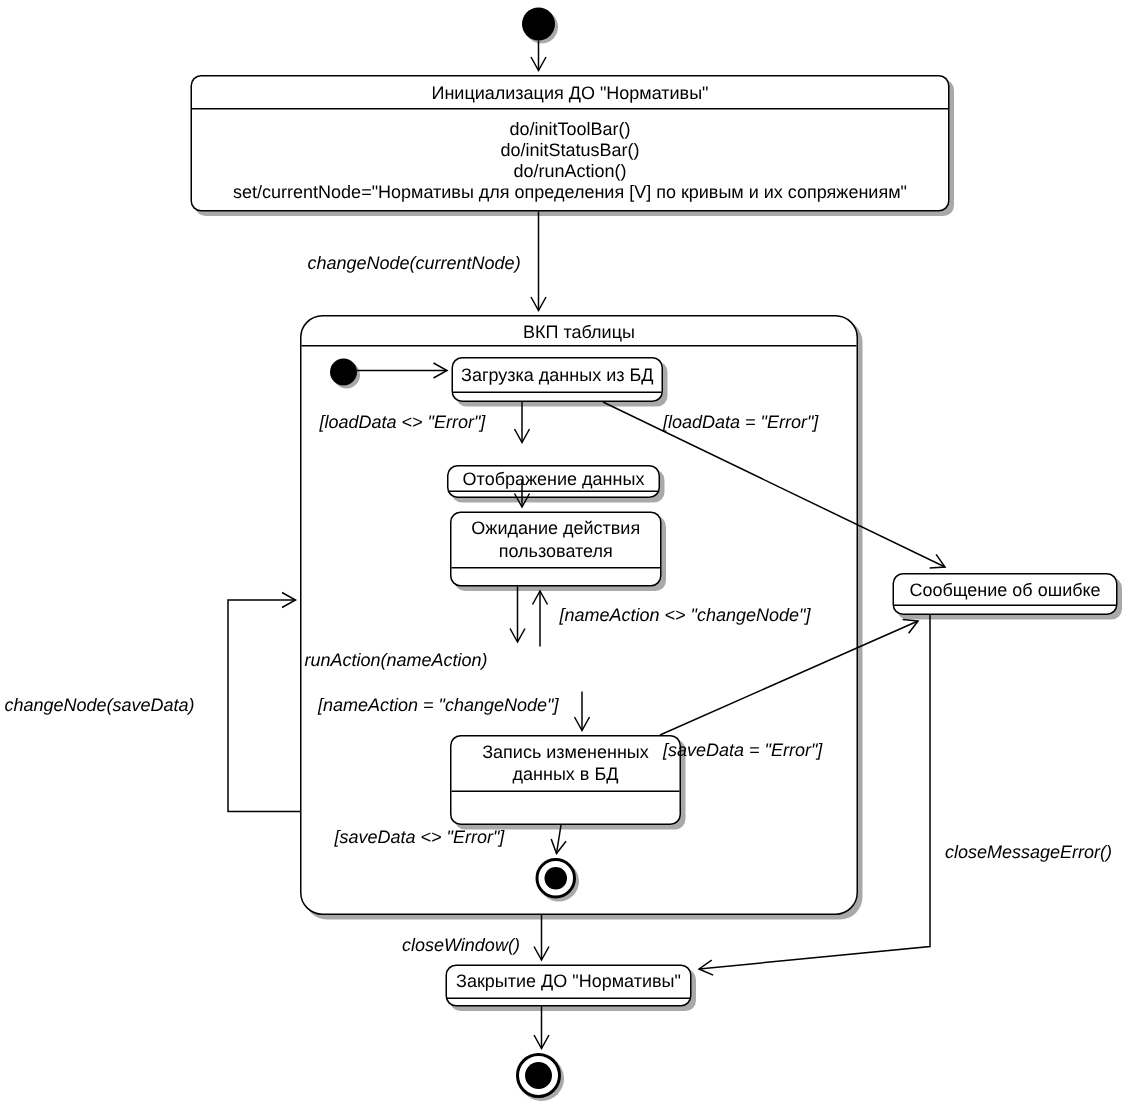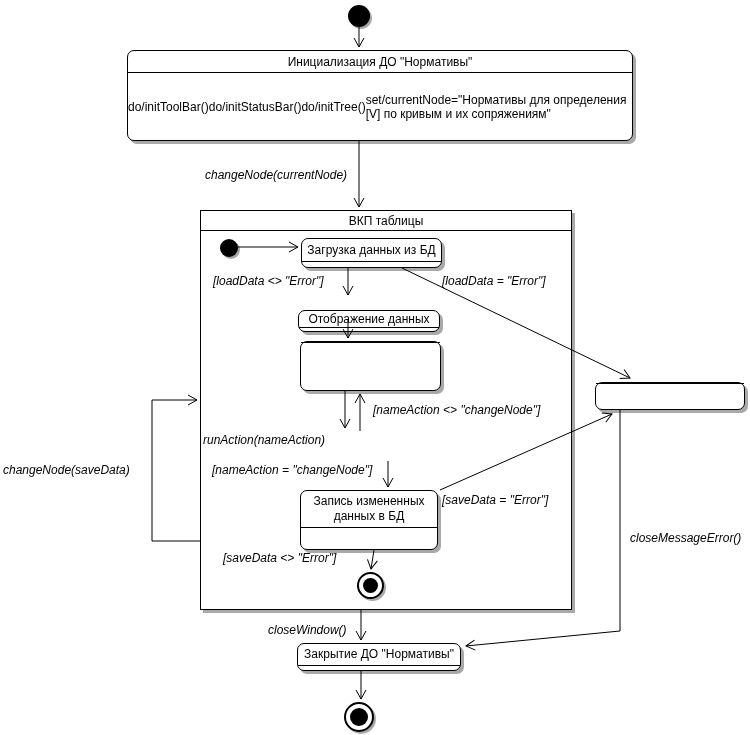--- a/index.html
+++ b/index.html
@@ -20,27 +20,27 @@
     flex:1;display:flex;align-items:center;justify-content:center;
     text-align:center;line-height:13px;padding:0 3px;white-space:normal;
   }
   .state .foot{border-top:1px solid #000;flex:none;}
   
   .state .head{
     flex:none;height:21px;border-bottom:1px solid #000;
     display:flex;align-items:center;justify-content:center;
   }
   .state .acts{
-    flex:1;display:flex;flex-direction:row;justify-content:center;
+    flex:1;display:flex;flex-direction:column;justify-content:center;
     align-items:center;padding:1px 0;
   }
   
   .composite{
     position:absolute;left:200px;top:210px;width:372px;height:400px;
-    box-sizing:border-box;background:#fff;border:1px solid #000;border-radius:0;
+    box-sizing:border-box;background:#fff;border:1px solid #000;border-radius:15px;
     box-shadow:3px 3px 0 #a9a9a9;
   }
   .composite .chead{
     height:19px;border-bottom:1px solid #000;
     display:flex;align-items:center;justify-content:center;
   }
   
   .pseudo-initial{
     position:absolute;background:#000;border-radius:50%;
     box-shadow:2px 2px 0 #a9a9a9;
@@ -62,56 +62,58 @@
 
 <div class="canvas">
 
   <div class="pseudo-initial" style="left:348px;top:5px;width:22px;height:22px;"></div>
 
   <div class="state" style="left:127px;top:50px;width:506px;height:91px;">
     <div class="head">Инициализация ДО "Нормативы"</div>
     <div class="acts">
       <div>do/initToolBar()</div>
       <div>do/initStatusBar()</div>
-      <div>do/initTree()</div>
+      <div>do/runAction()</div>
       <div>set/currentNode="Нормативы для определения [V] по кривым и их сопряжениям"</div>
     </div>
   </div>
 
   <div class="composite">
     <div class="chead">ВКП таблицы</div>
 
     <div class="pseudo-initial" style="left:19px;top:28px;width:18px;height:18px;"></div>
 
     <div class="state" style="left:100px;top:27px;width:141px;height:30px;">
       <div class="name">Загрузка данных из БД</div>
       <div class="foot" style="height:5px;"></div>
     </div>
 
     <div class="state" style="left:97px;top:87px;width:142px;height:22px;margin-top:12px;">
       <div class="name">Отображение данных</div>
       <div class="foot" style="height:3px;"></div>
     </div>
 
     <div class="state" style="left:99px;top:130px;width:141px;height:50px;">
+      <div class="name" style="line-height:15px;">Ожидание действия пользователя</div>
       <div class="foot" style="height:11px;"></div>
     </div>
 
 
-    <div class="state" style="left:99px;top:279px;width:138px;height:60px;">
+    <div class="state" style="left:99px;top:279px;width:154px;height:60px;">
       <div class="name" style="line-height:15px;">Запись измененных данных в БД</div>
       <div class="foot" style="height:21px;"></div>
     </div>
 
     <div class="pseudo-final" style="left:156px;top:361px;width:27px;height:27px;">
       <div class="dot" style="width:15px;height:15px;"></div>
     </div>
   </div>
 
   <div class="state" style="left:595px;top:382px;width:150px;height:28px;">
+    <div class="name">Сообщение об ошибке</div>
     <div class="foot" style="height:5px;"></div>
   </div>
 
   <div class="state" style="left:297px;top:643px;width:164px;height:28px;">
     <div class="name">Закрытие ДО "Нормативы"</div>
     <div class="foot" style="height:4px;"></div>
   </div>
 
   <div class="pseudo-final" style="left:344px;top:702px;width:30px;height:30px;">
     <div class="dot" style="width:18px;height:18px;"></div>
@@ -120,21 +122,21 @@
   <div class="tlabel" style="left:205px;top:169px;">changeNode(currentNode)</div>
   <div class="tlabel" style="left:213px;top:275px;">[loadData &lt;&gt; "Error"]</div>
   <div class="tlabel" style="left:442px;top:275px;">[loadData = "Error"]</div>
   <div class="tlabel" style="left:203px;top:401px;margin-top:33px;">runAction(nameAction)</div>
   <div class="tlabel" style="left:373px;top:404px;">[nameAction &lt;&gt; "changeNode"]</div>
   <div class="tlabel" style="left:212px;top:464px;">[nameAction = "changeNode"]</div>
   <div class="tlabel" style="left:442px;top:494px;">[saveData = "Error"]</div>
   <div class="tlabel" style="left:223px;top:552px;">[saveData &lt;&gt; "Error"]</div>
   <div class="tlabel" style="left:3px;top:464px;">changeNode(saveData)</div>
   <div class="tlabel" style="left:268px;top:624px;">closeWindow()</div>
-  <div class="tlabel" style="left:630px;top:532px;">closeMessageError()</div>
+  <div class="tlabel" style="left:630px;top:562px;">closeMessageError()</div>
 
   <svg class="wires" width="750" height="735" viewBox="0 0 750 735">
     <defs>
       <marker id="ah" markerUnits="userSpaceOnUse" markerWidth="12" markerHeight="12" viewBox="-10 -6 12 12" refX="0" refY="0" orient="auto">
         <path d="M-9,-5 L0,0 L-9,5" fill="none" stroke="#000" stroke-width="1"></path>
       </marker>
     </defs>
     <g stroke="#000" stroke-width="1" fill="none">
       <path d="M359,27 L359,47" marker-end="url(#ah)"></path>
       <path d="M359,141 L359,207" marker-end="url(#ah)"></path>

